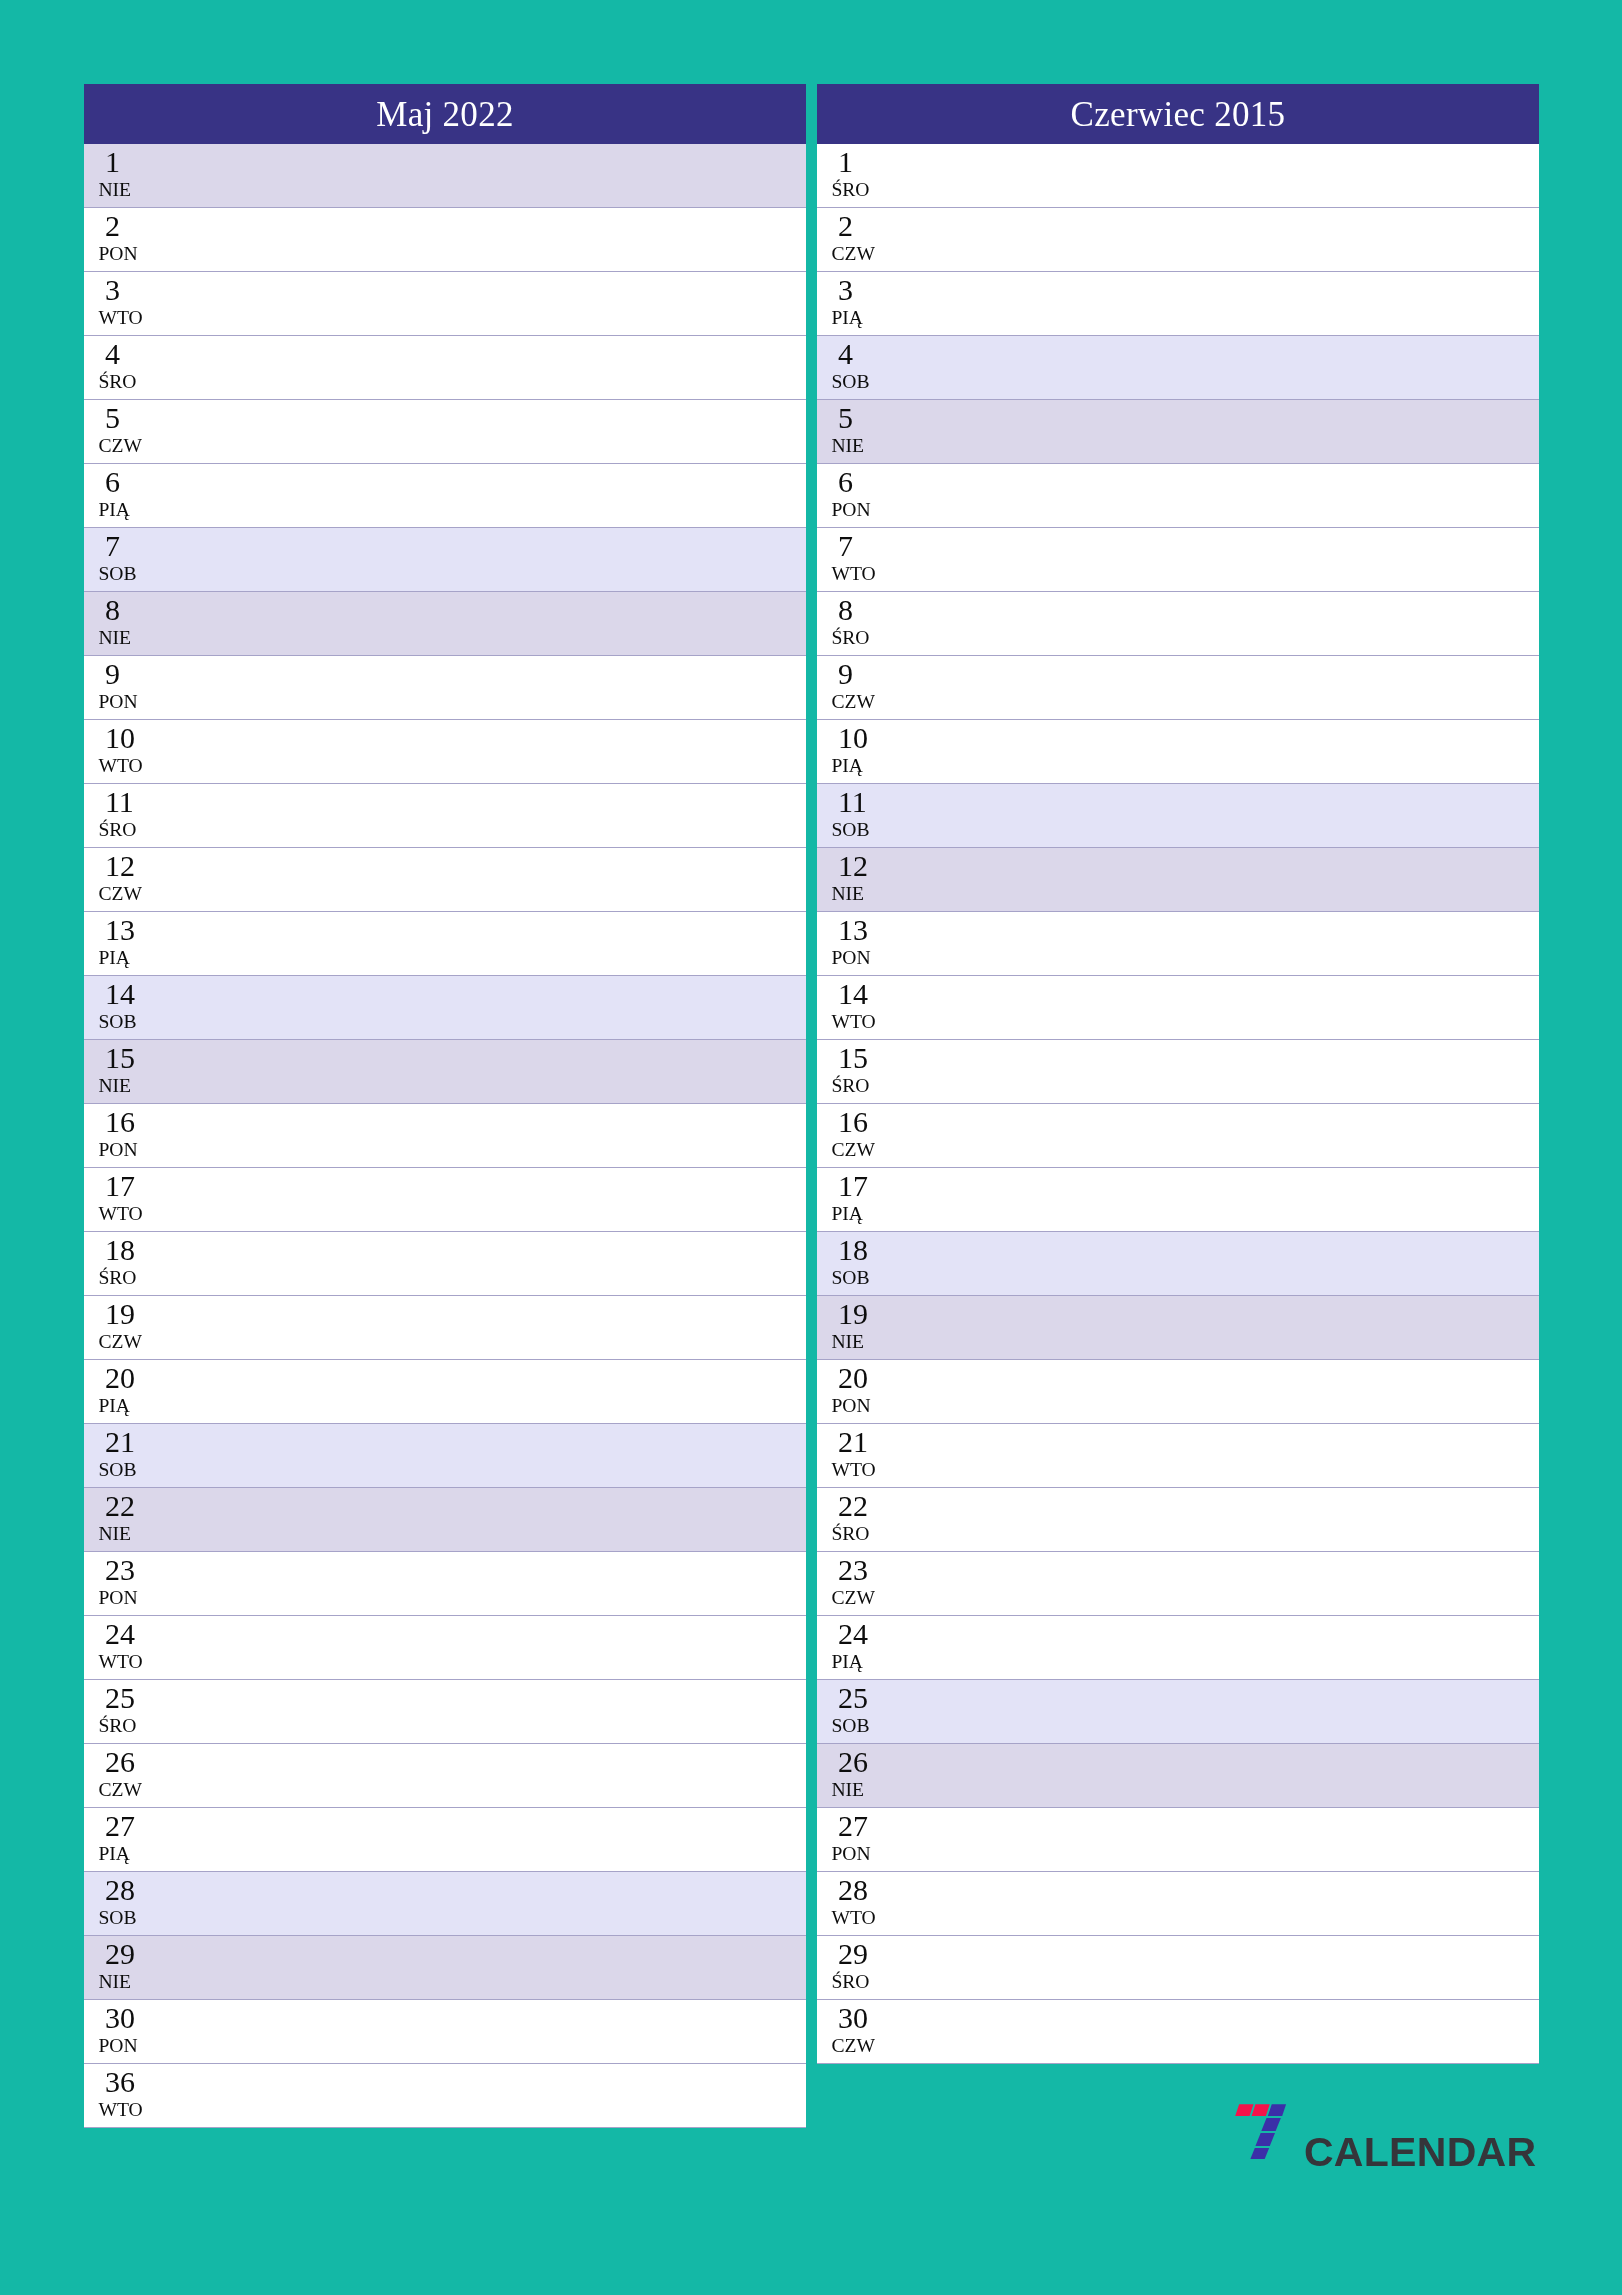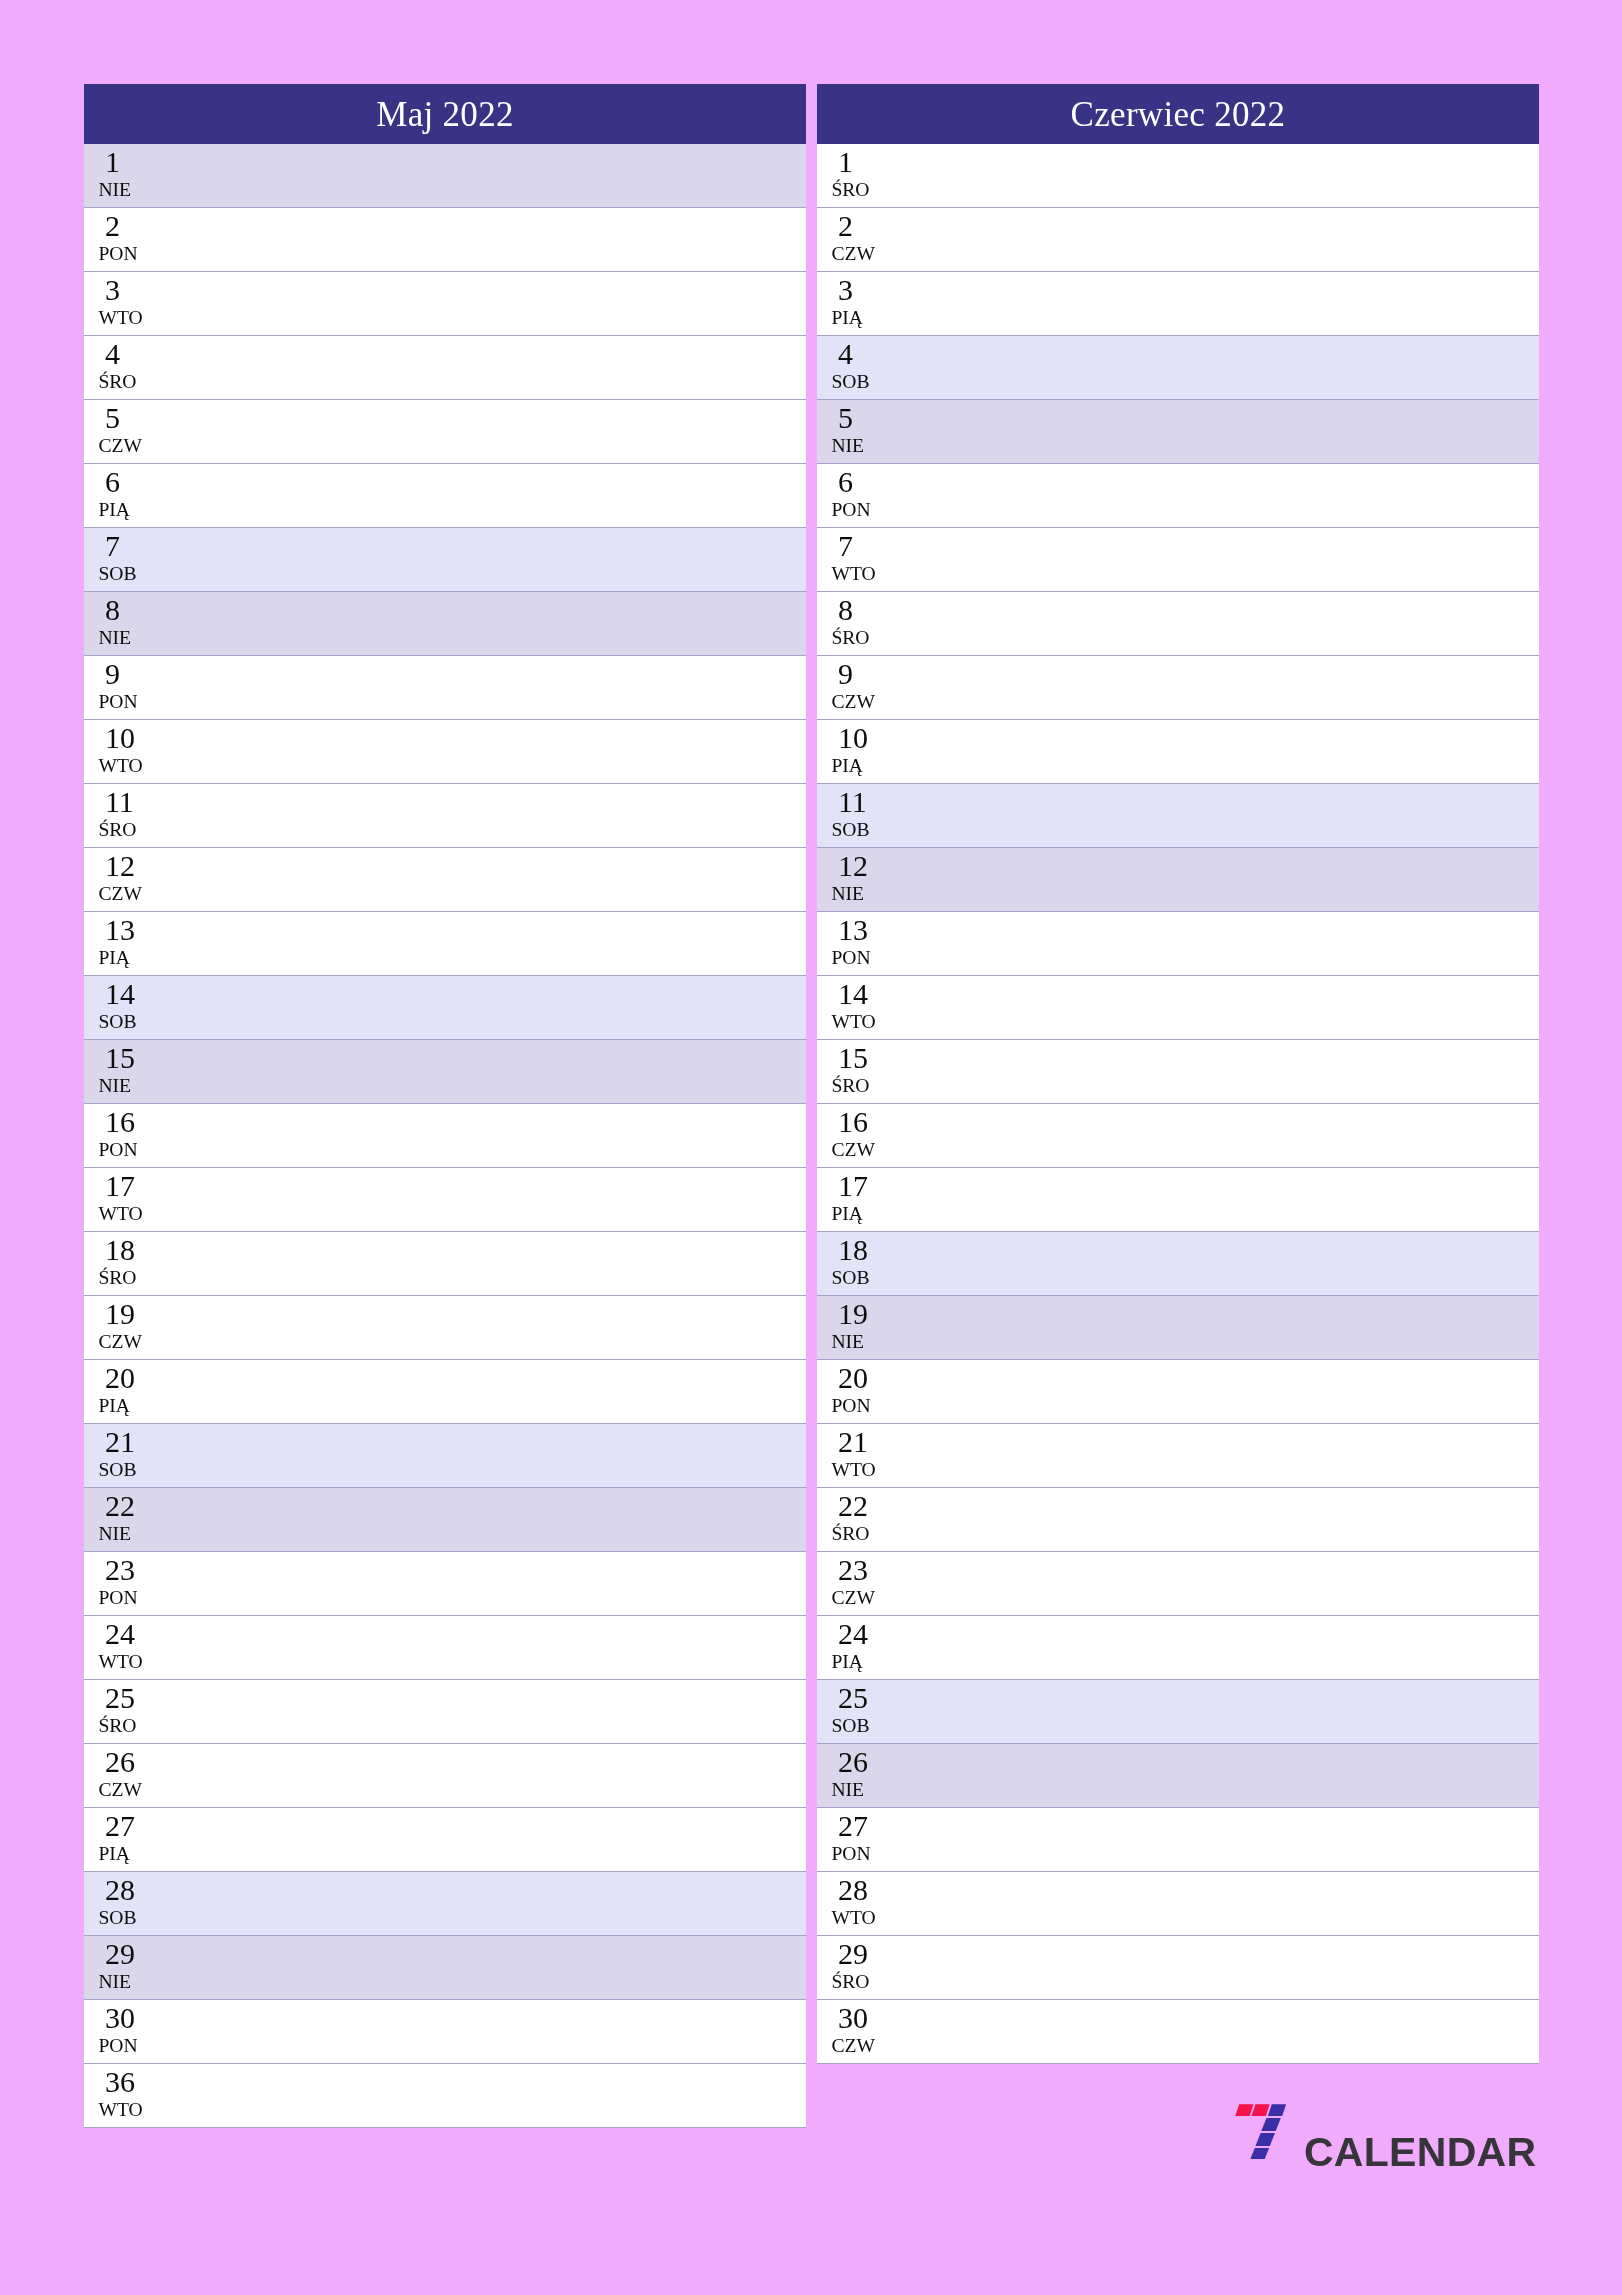--- a/index.html
+++ b/index.html
@@ -15,21 +15,21 @@
     -webkit-font-smoothing: antialiased;
     overflow: hidden;
   }
 
   .page {
     position: relative;
     width: 1623px;
     height: 2295px;
     box-sizing: border-box;
     padding: 84px 84px 0 84px;
-    background: #f0abfc;
+    background: #14b8a6;
   }
 
   .columns {
     display: flex;
     flex-direction: row;
     align-items: flex-start;
     justify-content: space-between;
     width: 100%;
     height: 100%;
   }
@@ -246,21 +246,21 @@
             <span class="day-abbr">PON</span>
           </div>
           <div class="day-row">
             <span class="day-num">36</span>
             <span class="day-abbr">WTO</span>
           </div>
         </div>
     </div>
 
     <div class="month-col">
-      <div class="month-header">Czerwiec 2022</div>
+      <div class="month-header">Czerwiec 2015</div>
       <div class="days">
           <div class="day-row">
             <span class="day-num">1</span>
             <span class="day-abbr">ŚRO</span>
           </div>
           <div class="day-row">
             <span class="day-num">2</span>
             <span class="day-abbr">CZW</span>
           </div>
           <div class="day-row">

